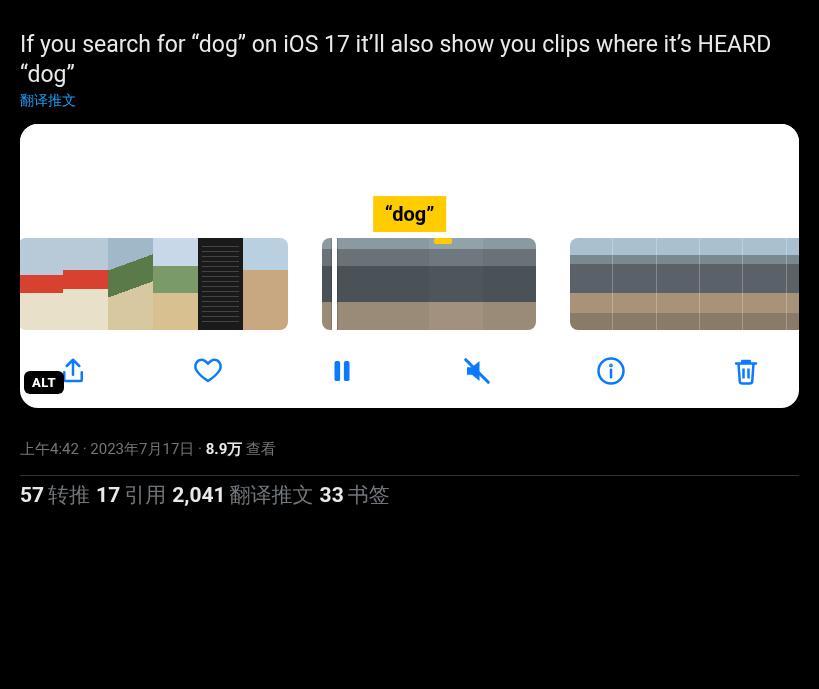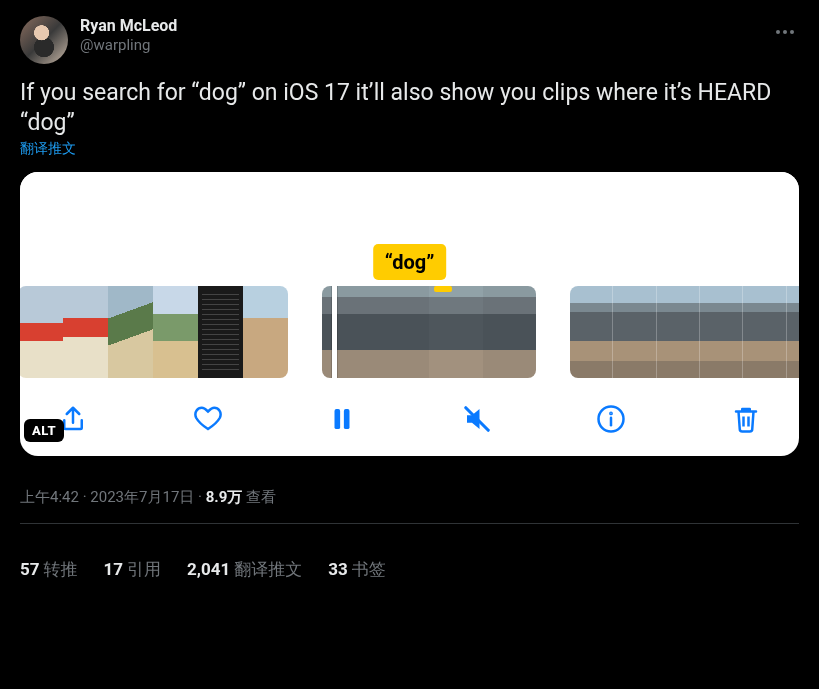--- a/index.html
+++ b/index.html
@@ -75,21 +75,21 @@
   .dog-tag {
     position: absolute;
     left: 50%;
     transform: translateX(-50%);
     top: 72px;
     background: #ffcc00;
     color: #000;
     font-weight: 700;
     font-size: 20px;
     padding: 6px 12px;
-    border-radius: 5px;
+    border-radius: 0;
     z-index: 5;
   }
   .yellow-playhead {
     position:absolute;
     left: 50%;
     transform: translateX(24px);
     top: 114px;
     width: 18px;
     height: 6px;
     background:#ffcc00;
@@ -187,46 +187,32 @@
     font-size: 15px;
   }
   .meta-row .views-num { color: #e7e9ea; font-weight: 700; }
   .divider {
     height: 1px;
     background: #2f3336;
     margin-top: 16px;
   }
   .stats-row {
     display: flex;
-    gap: 26px;
-    margin-top: 34px;
-    font-size: 17px;
+    gap: 6px;
+    margin-top: 5px;
+    font-size: 21px;
   }
   .stat { color: #71767b; }
   .stat .num { color: #e7e9ea; font-weight: 700; margin-right: 4px;}
 </style>
 </head>
 <body>
 
 <div class="tweet">
 
-  <div class="header">
-    <div class="avatar"></div>
-    <div class="name-block">
-      <div class="display-name">Ryan McLeod</div>
-      <div class="handle">@warpling</div>
-    </div>
-    <div class="more-btn">
-      <svg width="20" height="6" viewBox="0 0 20 6">
-        <circle cx="3" cy="3" r="2" fill="#71767b"></circle>
-        <circle cx="10" cy="3" r="2" fill="#71767b"></circle>
-        <circle cx="17" cy="3" r="2" fill="#71767b"></circle>
-      </svg>
-    </div>
-  </div>
 
   <div class="tweet-text">If you search for “dog” on iOS 17 it’ll also show you clips where it’s HEARD “dog”</div>
   <a class="translate-link">翻译推文</a>
 
   <div class="media-card">
     <div class="media-top-space"></div>
     <div class="dog-tag">“dog”</div>
     <div class="yellow-playhead"></div>
 
     <div class="strip-row">

